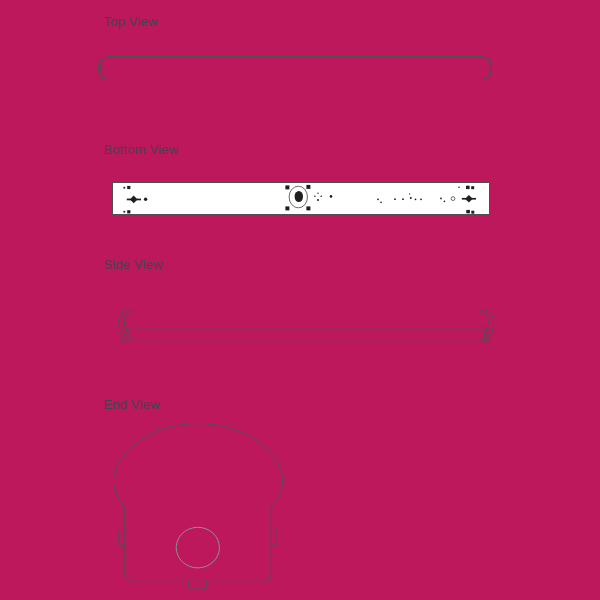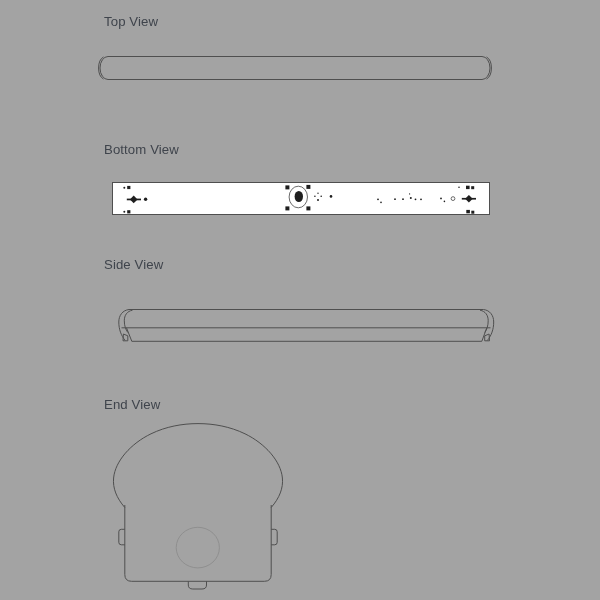--- a/index.html
+++ b/index.html
@@ -1,17 +1,17 @@
 <!DOCTYPE html>
 <html><head>
 <meta charset="utf-8">
 <style>
   html,body{margin:0;padding:0;background:#ffffff;}
   .page{
-    position:relative;width:600px;height:600px;background:#a3a3a3;overflow:hidden;
+    position:relative;width:600px;height:600px;background:#be185d;overflow:hidden;
     font-family:"Liberation Sans",sans-serif;
   }
   svg text.view-label{
     font-family:"Liberation Sans",sans-serif;
     font-size:13.2px;
     fill:#3f444c;
     letter-spacing:0.1px;
   }
   svg .ln{stroke:#4f4f4f;stroke-width:1;fill:none;}
   svg .ln-thin{stroke:#5a5a5a;stroke-width:0.9;fill:none;}

